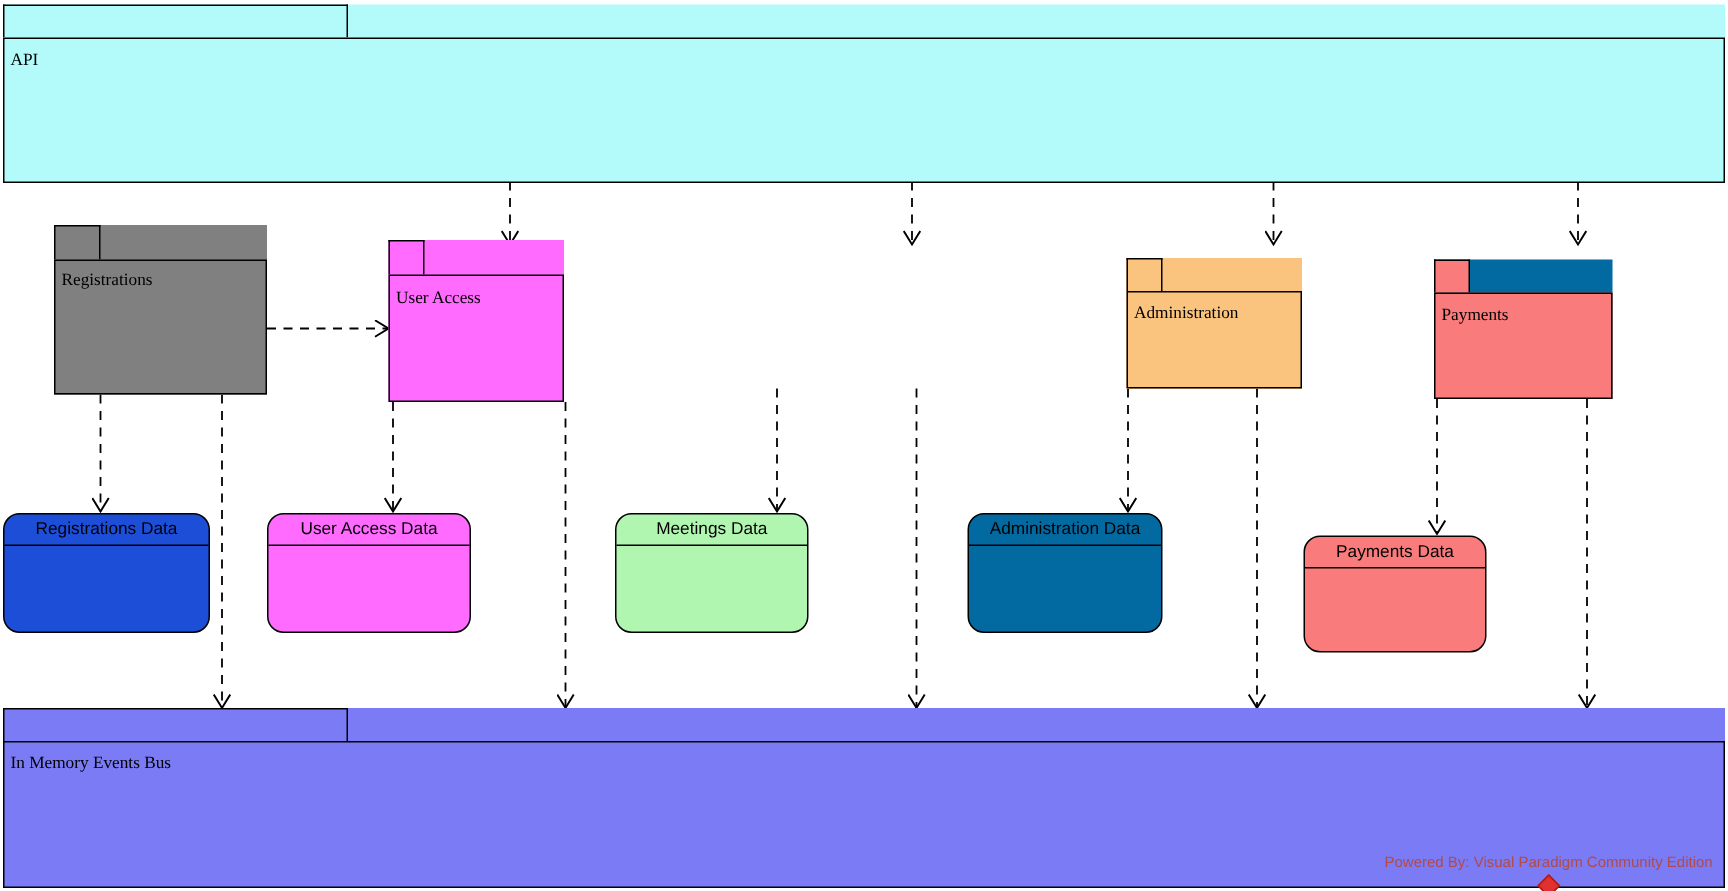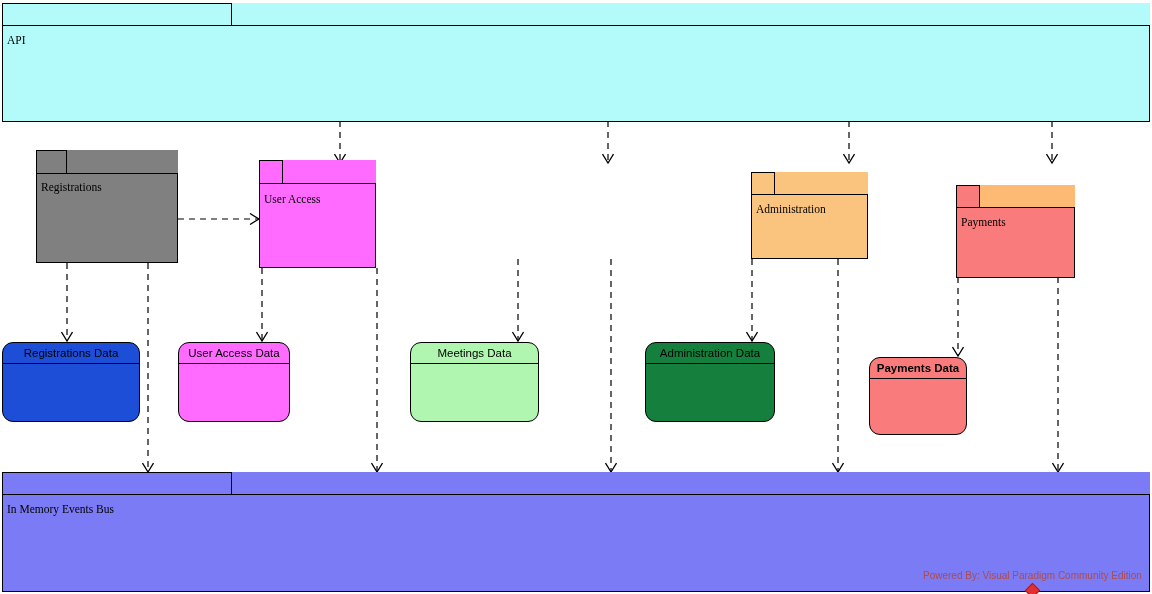--- a/index.html
+++ b/index.html
@@ -150,43 +150,43 @@
     <div class="pkg-label" style="top:31px;">Registrations</div>
   </div>
 
 
   <div class="package" style="left:751px; top:172px; width:117px; height:87px; background:#fbc47e;">
     <div class="pkg-tab" style="width:24px; height:22px; background:#fbc47e;"></div>
     <div class="pkg-body" style="top:22px; width:117px; height:65px; background:#fbc47e;"></div>
     <div class="pkg-label" style="top:31px;">Administration</div>
   </div>
 
-  <div class="package" style="left:956px; top:173px; width:119px; height:93px; background:#fdba74;margin-top:12px;">
+  <div class="package" style="left:956px; top:173px; width:119px; height:93px; background:#0369a1;">
     <div class="pkg-tab" style="width:24px; height:22px; background:#fa7b7b;"></div>
     <div class="pkg-body" style="top:22px; width:119px; height:71px; background:#fa7b7b;"></div>
     <div class="pkg-label" style="top:31px;">Payments</div>
   </div>
 
   <div class="datastore" style="left:2px; top:342px; width:138px; height:80px; background:#1d4ed8;">
     <div class="ds-header">Registrations Data</div>
   </div>
 
-  <div class="datastore" style="left:178px; top:342px; width:112px; height:80px; background:#ff6aff;">
+  <div class="datastore" style="left:178px; top:342px; width:136px; height:80px; background:#ff6aff;">
     <div class="ds-header">User Access Data</div>
   </div>
 
   <div class="datastore" style="left:410px; top:342px; width:129px; height:80px; background:#b0f5b0;">
     <div class="ds-header">Meetings Data</div>
   </div>
 
-  <div class="datastore" style="left:645px; top:342px; width:130px; height:80px; background:#15803d;">
+  <div class="datastore" style="left:645px; top:342px; width:130px; height:80px; background:#0369a1;">
     <div class="ds-header">Administration Data</div>
   </div>
 
-  <div class="datastore" style="left:869px; top:357px; width:98px; height:78px; background:#fa7b7b;font-weight:bold;">
+  <div class="datastore" style="left:869px; top:357px; width:122px; height:78px; background:#fa7b7b;">
     <div class="ds-header">Payments Data</div>
   </div>
 
   <div class="package" style="left:2px; top:472px; width:1148px; height:120px; background:#7b7bf5;">
     <div class="pkg-tab" style="width:230px; height:22px; background:#7b7bf5;"></div>
     <div class="pkg-body" style="top:22px; width:1148px; height:98px; background:#7b7bf5;"></div>
     <div class="pkg-label" style="top:31px;">In Memory Events Bus</div>
   </div>
 
   <div class="watermark" style="left:923px; top:570px;flex-direction:column;">

